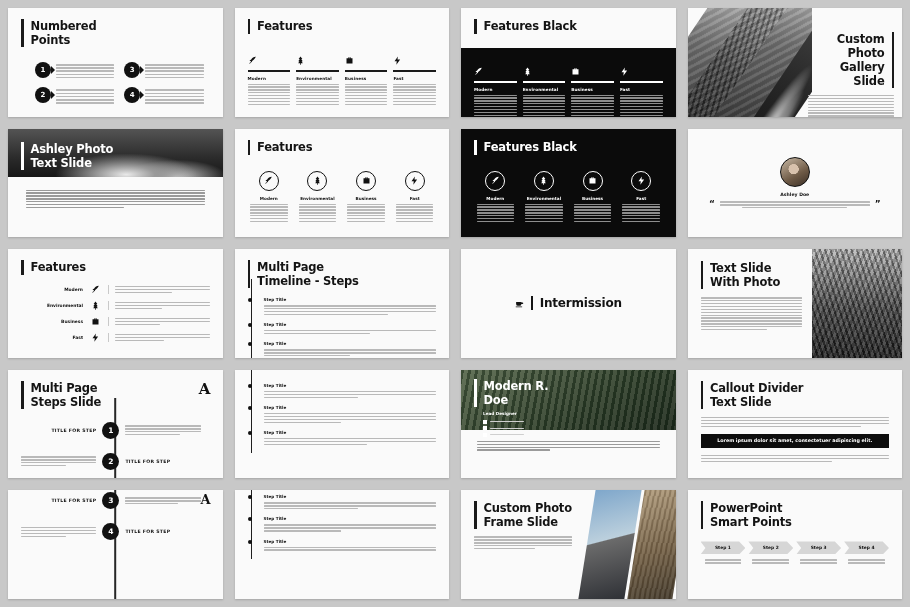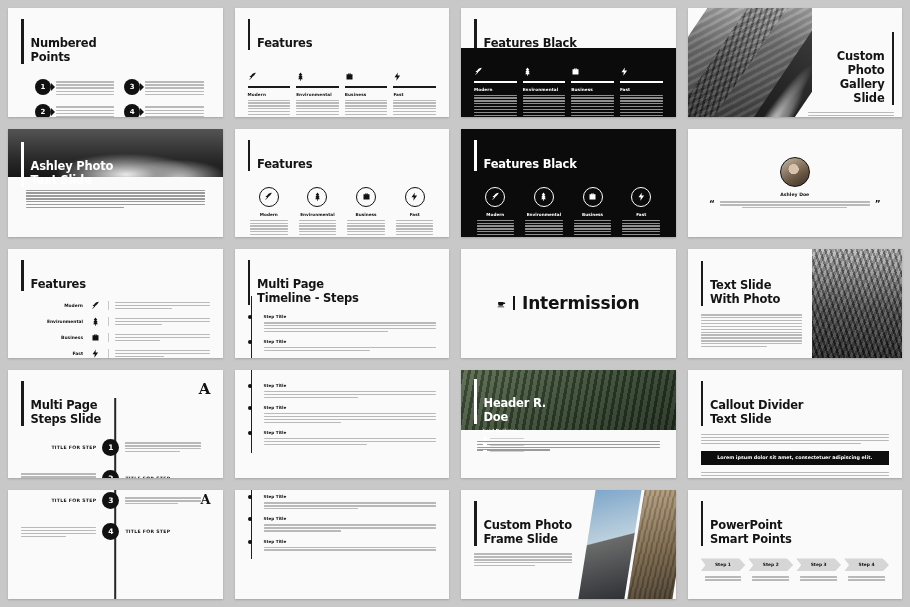--- a/index.html
+++ b/index.html
@@ -23,21 +23,21 @@
     position:relative;
     box-shadow:0 1px 2px rgba(0,0,0,0.18);
   }
   .pad { padding:11px 13px; height:100%; position:relative; }
 
   
   .ttl { display:flex; align-items:flex-start; gap:7px; }
   .ttl .bar { width:2.5px; background:#1a1a1a; align-self:stretch; min-height:15px; flex:0 0 2.5px;}
   .ttl h1 {
     font-size:11.5px; font-weight:700; line-height:1.22; color:#141414;
-    letter-spacing:-0.2px; white-space:pre-line;margin-top:17px;
+    letter-spacing:-0.2px; white-space:pre-line;
   }
   .ttl.white .bar { background:#fff; }
   .ttl.white h1 { color:#fff; }
 
   
   .lines { display:flex; flex-direction:column; gap:1.6px; }
   .lines i { display:block; height:1.6px; background:#b9b9b9; border-radius:0.5px; }
   .lines.dk i { background:#9a9a9a; }
   .lines.inv i { background:#8e8e8e; }
   .lines.w i { background:#cfcfcf; }
@@ -136,21 +136,21 @@
   
   .tl { position:relative; margin-top:9px; padding-left:16px; }
   .tl:before { content:""; position:absolute; left:3px; top:-18px; bottom:-8px; width:1px; background:#1f1f1f; }
   .tl .step { margin-bottom:7px; position:relative; }
   .tl .dot { position:absolute; left:-16px; top:1px; width:4px; height:4px; border-radius:50%; background:#111; }
   .tl .st { font-size:4.2px; font-weight:700; margin-bottom:3px; color:#111; }
 
   
   .inter { height:100%; display:flex; align-items:center; justify-content:center; gap:7px; }
   .inter .sep { width:2px; height:14px; background:#141414; }
-  .inter h2 { font-size:17px; font-weight:700; color:#131313; letter-spacing:-0.2px;}
+  .inter h2 { font-size:12px; font-weight:700; color:#131313; letter-spacing:-0.2px;}
 
   
   .tsp { display:flex; height:100%; }
   .tsp .l { flex:1; padding:12px 10px 12px 13px; }
   .tsp .r { width:42%; }
 
   
   .steps { position:relative; height:100%; }
   .steps .spine { position:absolute; left:50%; top:28px; bottom:-10px; width:1.6px; background:#262626; transform:translateX(-50%); }
   .steps .srow { display:flex; align-items:center; gap:6px; margin-top:9px; }
@@ -854,21 +854,21 @@
       </div>
     </div>
   </div>
 
   <div class="slide">
     <div class="prof">
       <div class="top photo forest">
         <div class="txt">
           <div class="ttl white">
             <div class="bar"></div>
-            <h1>Header R.
+            <h1>Modern R.
 Doe</h1>
           </div>
           <div class="role">Lead Designer</div>
           <div class="soc">
             <div class="s">
               <span class="sq"></span>
               <div class="lines w micro">
                   <i></i>
                 </div>
             </div>

